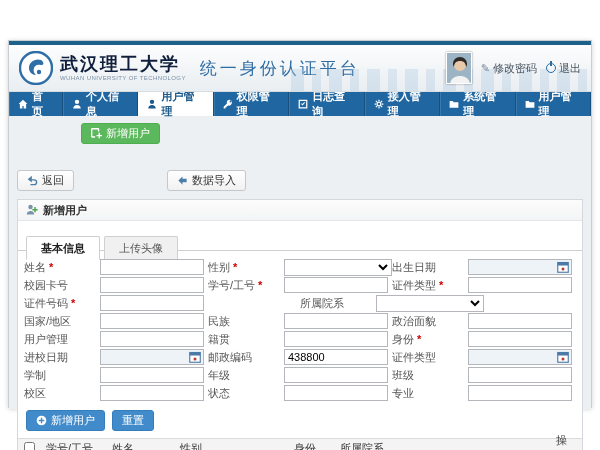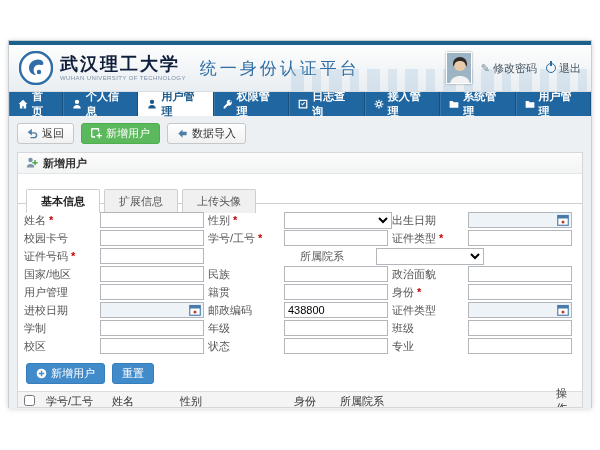--- a/index.html
+++ b/index.html
@@ -35,21 +35,21 @@
   .nav-item { display:flex; align-items:center; gap:4px; padding:0 9px; font-size:11px; font-weight:bold;
     color:#fff; cursor:pointer; border-right:1px solid #184f7d; box-shadow:inset 1px 0 rgba(255,255,255,.12); }
   .nav-item svg { flex:none; }
   .nav-item.active { background:#fff; color:#1d5a8c; box-shadow:none; }
 
   
   .content { background:#edf0f3; height:293px; padding:7px 8px 0; }
   .toolbar { display:flex; gap:7px; }
   .btn { font-size:11px; height:21px; padding:0 9px; display:inline-flex; align-items:center; gap:4px;
     border-radius:3px; cursor:pointer; white-space:nowrap; }
-  .btn-default { background:linear-gradient(#ffffff,#f1f1f1); border:1px solid #c3c8cc; color:#333; }
+  .btn-default { background:linear-gradient(#ffffff,#f1f1f1); border:1px solid #c3c8cc; color:#333;margin-top:47px; }
   .btn-default svg, .btn-default .gl { color:#4d7ea8; }
   .btn-green { background:#5cb85c; border:1px solid #4cae4c; color:#fff; }
   .btn-blue { background:#428bca; border:1px solid #357ebd; color:#fff; }
 
   
   .panel { margin-top:8px; background:#fff; border:1px solid #d4d8dc; height:256px; overflow:hidden; }
   .panel-header { height:21px; display:flex; align-items:center; gap:5px; padding:0 8px;
     background:linear-gradient(#fcfcfc,#f3f4f5); border-bottom:1px solid #e3e5e7;
     font-size:11px; font-weight:bold; color:#333; }
   .tabs { display:flex; gap:4px; padding:5px 8px 0; border-bottom:1px solid #cfcfcf; }
@@ -198,21 +198,20 @@
       <div class="panel-header">
         <svg width="12" height="12" viewBox="0 0 16 16">
             <path d="M6 1a3 3 0 100 6 3 3 0 000-6zM1 14c0-3 2-4.8 5-4.8s5 1.8 5 4.8z" fill="#7b93a8"></path>
             <path d="M11 4h2v2.5h2.5v2H13V11h-2V8.5H8.5v-2H11z" fill="#4ca64c"></path>
           </svg>
         <span>新增用户</span>
       </div>
 
       <div class="tabs">
         <div class="tab active">基本信息</div>
-        <div class="tab">扩展信息</div>
         <div class="tab">上传头像</div>
       </div>
 
       <div class="form">
 
         <div class="form-row">
           <div class="cell">
               <span class="lbl">
                 <span>姓名</span>
                 <em class="req">*</em>

